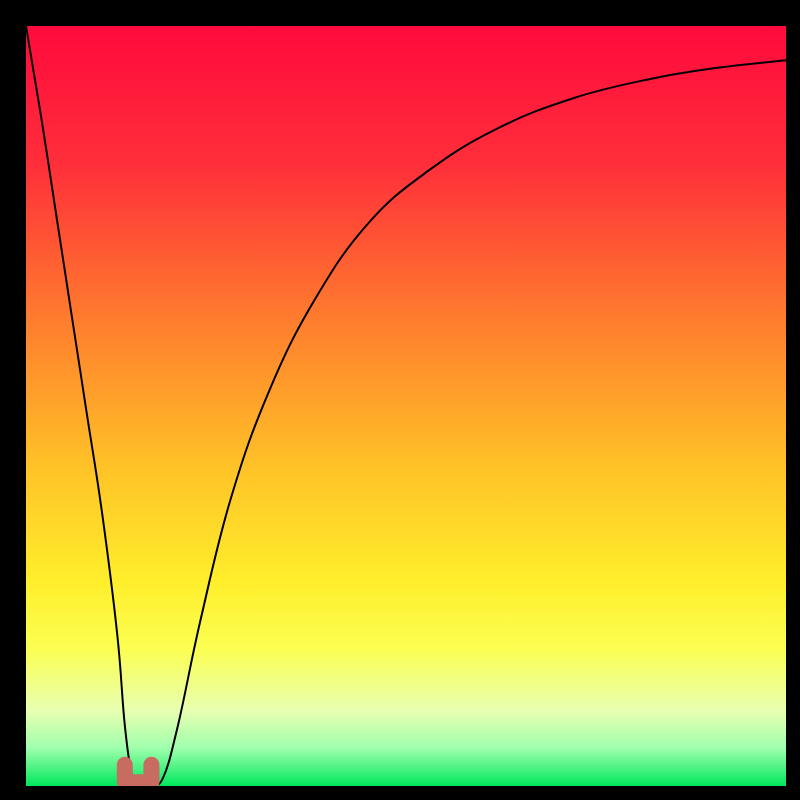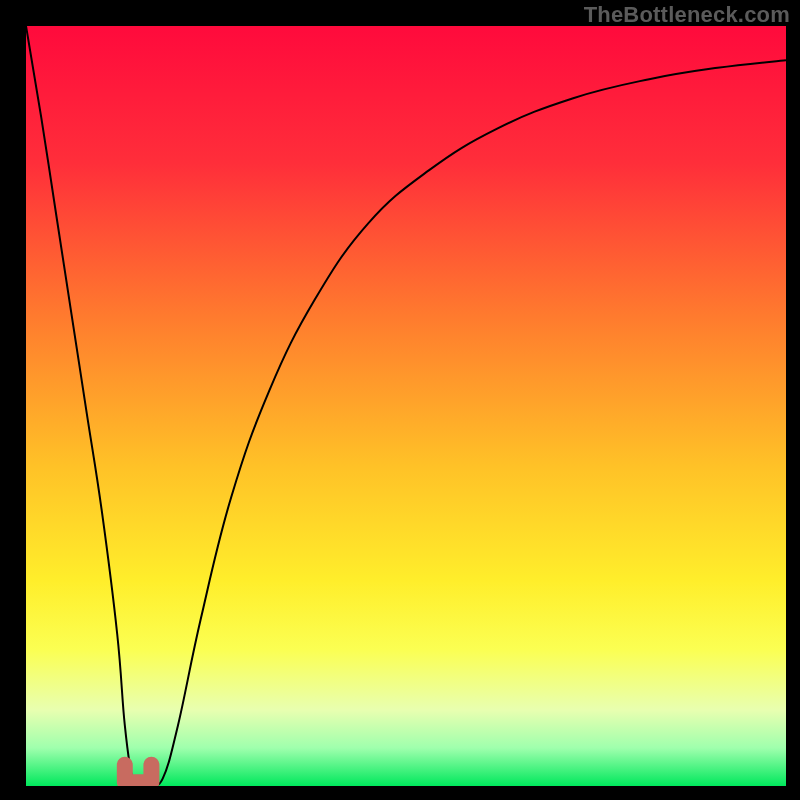--- a/index.html
+++ b/index.html
@@ -36,21 +36,20 @@
     top: 26px;
     width: 760px;
     height: 760px;
     display: block;
   }
 </style>
 </head>
 <body>
 
 <div class="frame">
-  <div class="watermark">TheBottleneck.com</div>
 
   <svg class="plot" viewBox="0 0 100 100" preserveAspectRatio="none">
     <defs>
       <linearGradient id="bg-grad" x1="0" y1="0" x2="0" y2="1">
           <stop offset="0%" stop-color="#ff0a3c"></stop>
           <stop offset="18%" stop-color="#ff2e3a"></stop>
           <stop offset="38%" stop-color="#ff7a2e"></stop>
           <stop offset="57.99999999999999%" stop-color="#ffc227"></stop>
           <stop offset="73%" stop-color="#ffee2b"></stop>
           <stop offset="82%" stop-color="#fbff52"></stop>

